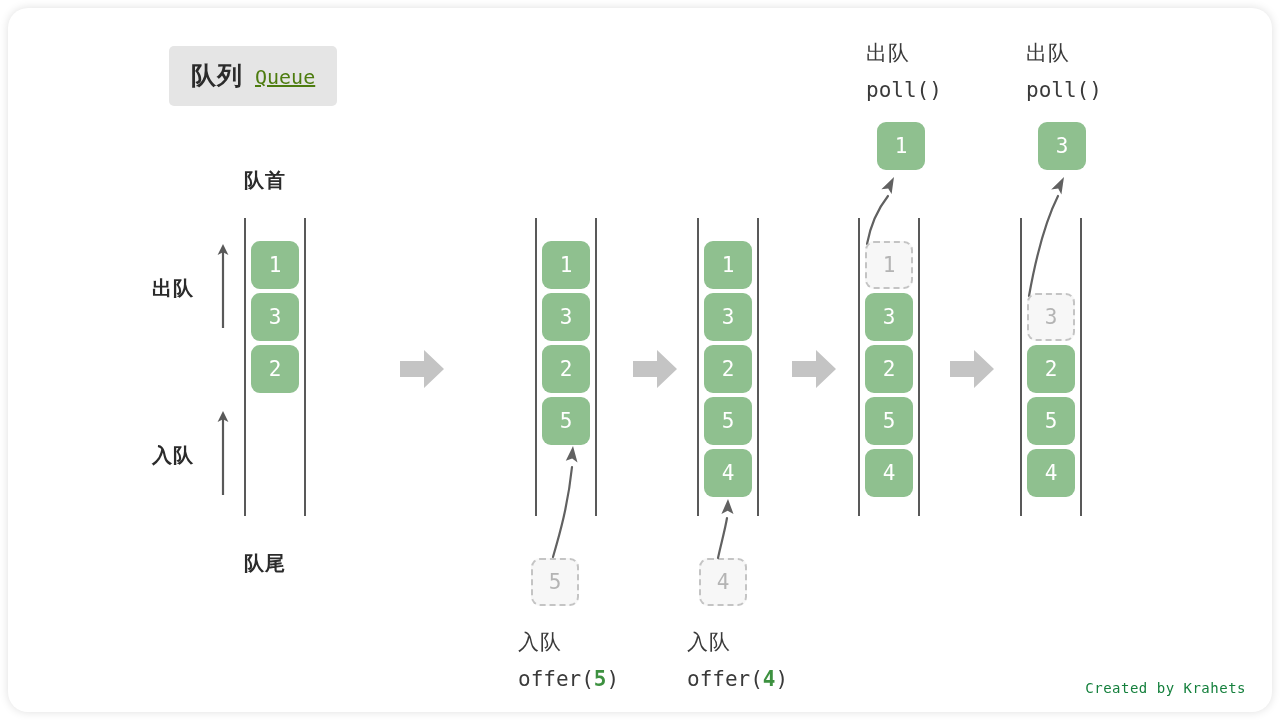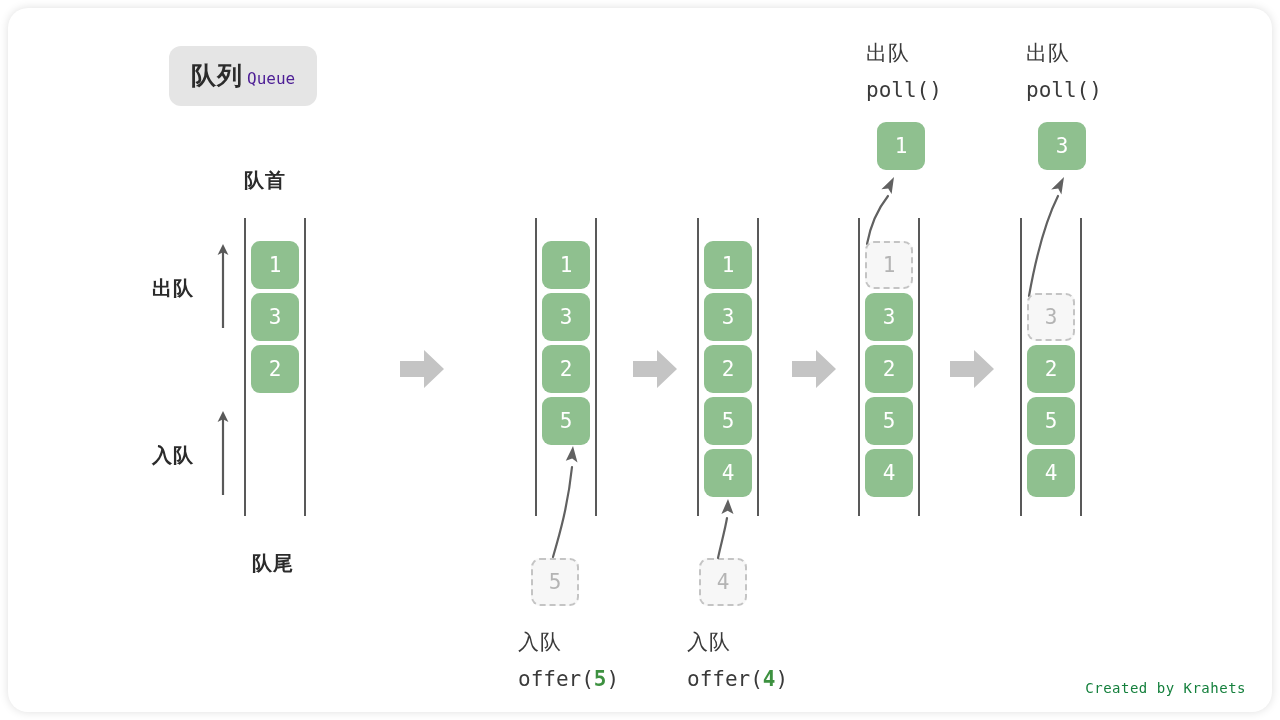--- a/index.html
+++ b/index.html
@@ -24,37 +24,38 @@
     box-shadow: 0 0 10px rgba(0,0,0,0.13);
     overflow: hidden;
   }
   .abs { position: absolute; }
 
   
   #title-badge {
     left: 161px;
     top: 38px;
     background: #e5e5e5;
-    border-radius: 12px;
+    border-radius: 5px;
     padding: 13px 22px 14px 22px;
     display: flex;
     align-items: baseline;
-    gap: 4px;
+    gap: 12px;
     white-space: nowrap;
   }
   #title-badge .cn {
     font-size: 25px;
     font-weight: bold;
     color: #2b2b2b;
     letter-spacing: 1px;
   }
   #title-badge .en {
     font-family: "DejaVu Sans Mono", "Liberation Mono", monospace;
-    font-size: 16px;
-    color: #4c1d95;
+    font-size: 20px;
+    color: #4d7c0f;
+    text-decoration: underline;
   }
 
   
   .cjk-bold {
     font-size: 20px;
     font-weight: bold;
     color: #2b2b2b;
     letter-spacing: 1px;
     white-space: nowrap;
   }
@@ -163,21 +164,21 @@
 <body>
 
 <div id="card">
 
   <div id="title-badge" class="abs">
     <span class="cn">队列</span>
     <span class="en">Queue</span>
   </div>
 
   <div class="abs cjk-bold" style="left:236px; top:159px;">队首</div>
-  <div class="abs cjk-bold" style="left:244px; top:542px;">队尾</div>
+  <div class="abs cjk-bold" style="left:236px; top:542px;">队尾</div>
 
   <div class="abs cjk-bold" style="left:144px; top:267px;">出队</div>
   <svg class="abs dir-arrow" style="left:208px; top:234px;" viewBox="0 0 14 86">
     <line x1="7" y1="86" x2="7" y2="10" stroke="#595959" stroke-width="2.2"></line>
     <path d="M7 2 L12.4 13 L7 10.2 L1.6 13 Z" fill="#595959"></path>
   </svg>
 
   <div class="abs cjk-bold" style="left:144px; top:434px;">入队</div>
   <svg class="abs dir-arrow" style="left:208px; top:401px;" viewBox="0 0 14 86">
     <line x1="7" y1="86" x2="7" y2="10" stroke="#595959" stroke-width="2.2"></line>

